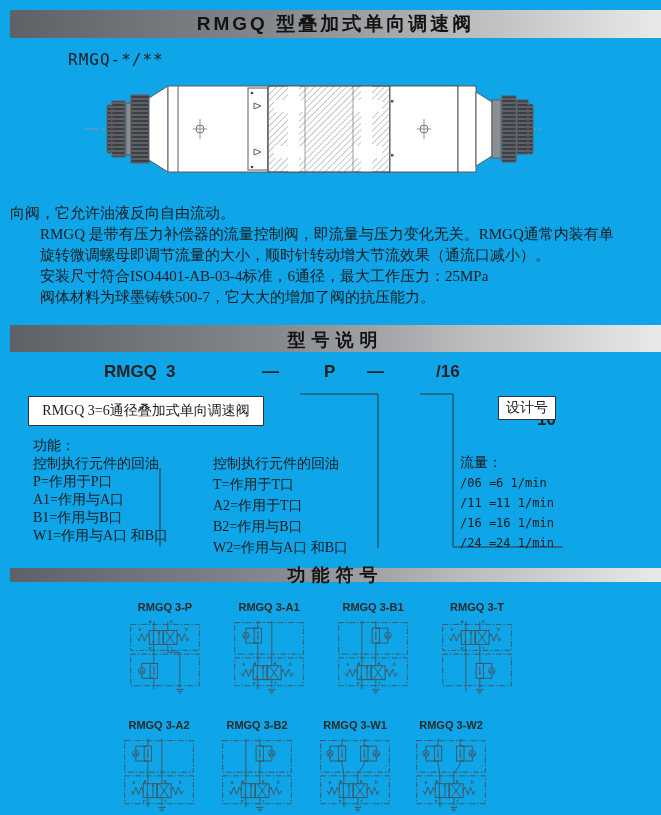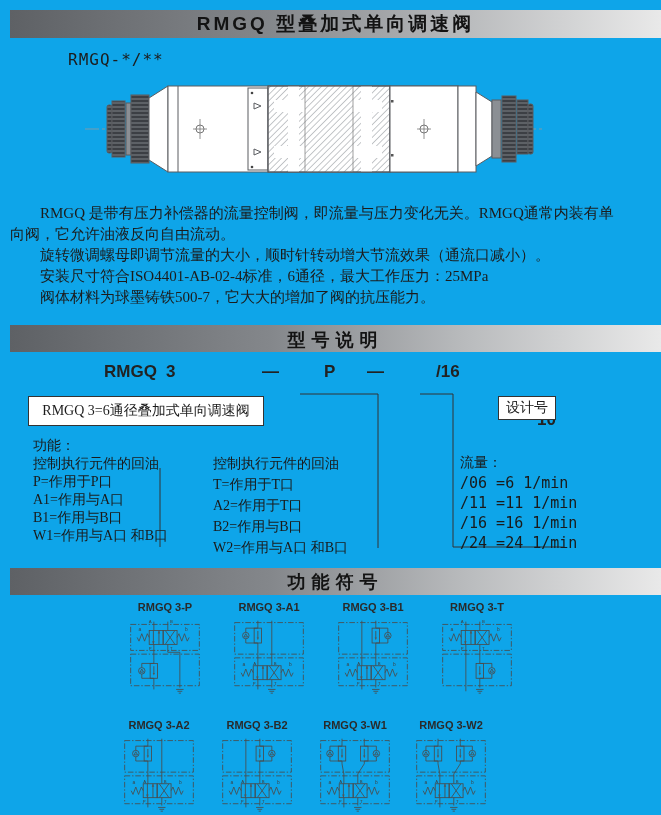--- a/index.html
+++ b/index.html
@@ -14,21 +14,21 @@
        font-family:"DejaVu Sans Mono","Liberation Mono",monospace;font-size:16px;letter-spacing:1px;}
   .intro{position:absolute;left:10px;top:203px;width:648px;font-size:15px;line-height:21px;}
   .intro .ln{white-space:nowrap;}
   .intro .ind{text-indent:2em;}
   .code-part{position:absolute;top:362px;font-family:"Liberation Sans","DejaVu Sans",sans-serif;
        font-weight:bold;font-size:17px;color:#222;}
   .boxed{position:absolute;border:1px solid #333;font-size:14px;display:flex;align-items:center;
        justify-content:center;background:#fff;}
   .col{position:absolute;font-size:14px;color:#1a1a1a;}
   .col div{white-space:nowrap;}
-  .mono{font-family:"DejaVu Sans Mono","Liberation Mono",monospace;font-size:15px;}
+  .mono{font-family:"DejaVu Sans Mono","Liberation Mono",monospace;font-size:12px;}
   .sym-label{position:absolute;width:110px;text-align:center;
        font-family:Liberation Sans, sans-serif;font-weight:bold;font-size:11px;color:#2a2a2a;}
   .sym-svg{position:absolute;}
   svg text{font-family:"Liberation Sans","DejaVu Sans",sans-serif;fill:#3f3f3f;stroke:none;}
 </style>
 </head>
 <body>
 
 <div class="page">
 
@@ -89,24 +89,24 @@
       <polygon points="391,18 407,28 407,82 391,92" fill="#fff"></polygon>
 
       <rect x="407" y="26" width="9" height="58" fill="#8b8f94"></rect>
       <rect x="417" y="22" width="14" height="66" fill="url(#kn)"></rect>
       <rect x="432" y="26" width="11" height="54" fill="url(#kn)"></rect>
       <rect x="443" y="30" width="5" height="50" rx="2" fill="url(#kn)"></rect>
     </g>
   </svg>
 
   <div class="intro" id="intro-lines">
+      <div class="ln">向阀，它允许油液反向自由流动。</div>
       <div class="ln ind">RMGQ 是带有压力补偿器的流量控制阀，即流量与压力变化无关。RMGQ通常内装有单</div>
-      <div class="ln">向阀，它允许油液反向自由流动。</div>
       <div class="ln ind">旋转微调螺母即调节流量的大小，顺时针转动增大节流效果（通流口减小）。</div>
-      <div class="ln ind">安装尺寸符合ISO4401-AB-02-4标准，6通径，最大工作压力：25MPa</div>
+      <div class="ln ind">安装尺寸符合ISO4401-AB-03-4标准，6通径，最大工作压力：25MPa</div>
       <div class="ln ind">阀体材料为球墨铸铁500-7，它大大的增加了阀的抗压能力。</div>
     </div>
 
   <div class="bar" style="top:325px;height:27px;align-items:flex-end;">
     <span class="bar-title" style="font-size:18px;letter-spacing:6px;">型号说明</span>
   </div>
 
   <div id="code-row">
       <span class="code-part" style="left: 104px;">RMGQ</span>
       <span class="code-part" style="left: 166px;">3</span>
@@ -148,21 +148,21 @@
       <div>W2=作用与A口 和B口</div>
     </div>
   <div class="col" style="left:460px;top:453px;line-height:20px;" id="flow-col">
       <div>流量：</div>
       <div class="mono">/06 =6  1/min</div>
       <div class="mono">/11 =11 1/min</div>
       <div class="mono">/16 =16 1/min</div>
       <div class="mono">/24 =24 1/min</div>
     </div>
 
-  <div class="bar" style="top:568px;height:27px;">
+  <div class="bar" style="top:568px;height:14px;">
     <span class="bar-title" style="font-size:18px;letter-spacing:6px;">功能符号</span>
   </div>
 
   <div id="symbols-grid">
       <div class="sym-label" style="left: 110px; top: 601px;">RMGQ 3-P</div>
       <div style="position: absolute; left: 113px; top: 617px;">
         <svg class="sym-svg" width="104" height="78" viewBox="0 0 104 84">
     <g stroke="#4a4a4a" stroke-width="0.9" fill="none">
             <rect x="15" y="8" width="74" height="28" stroke-dasharray="6,2,1.5,2"></rect>
             <rect x="35" y="14.5" width="15" height="15"></rect>

